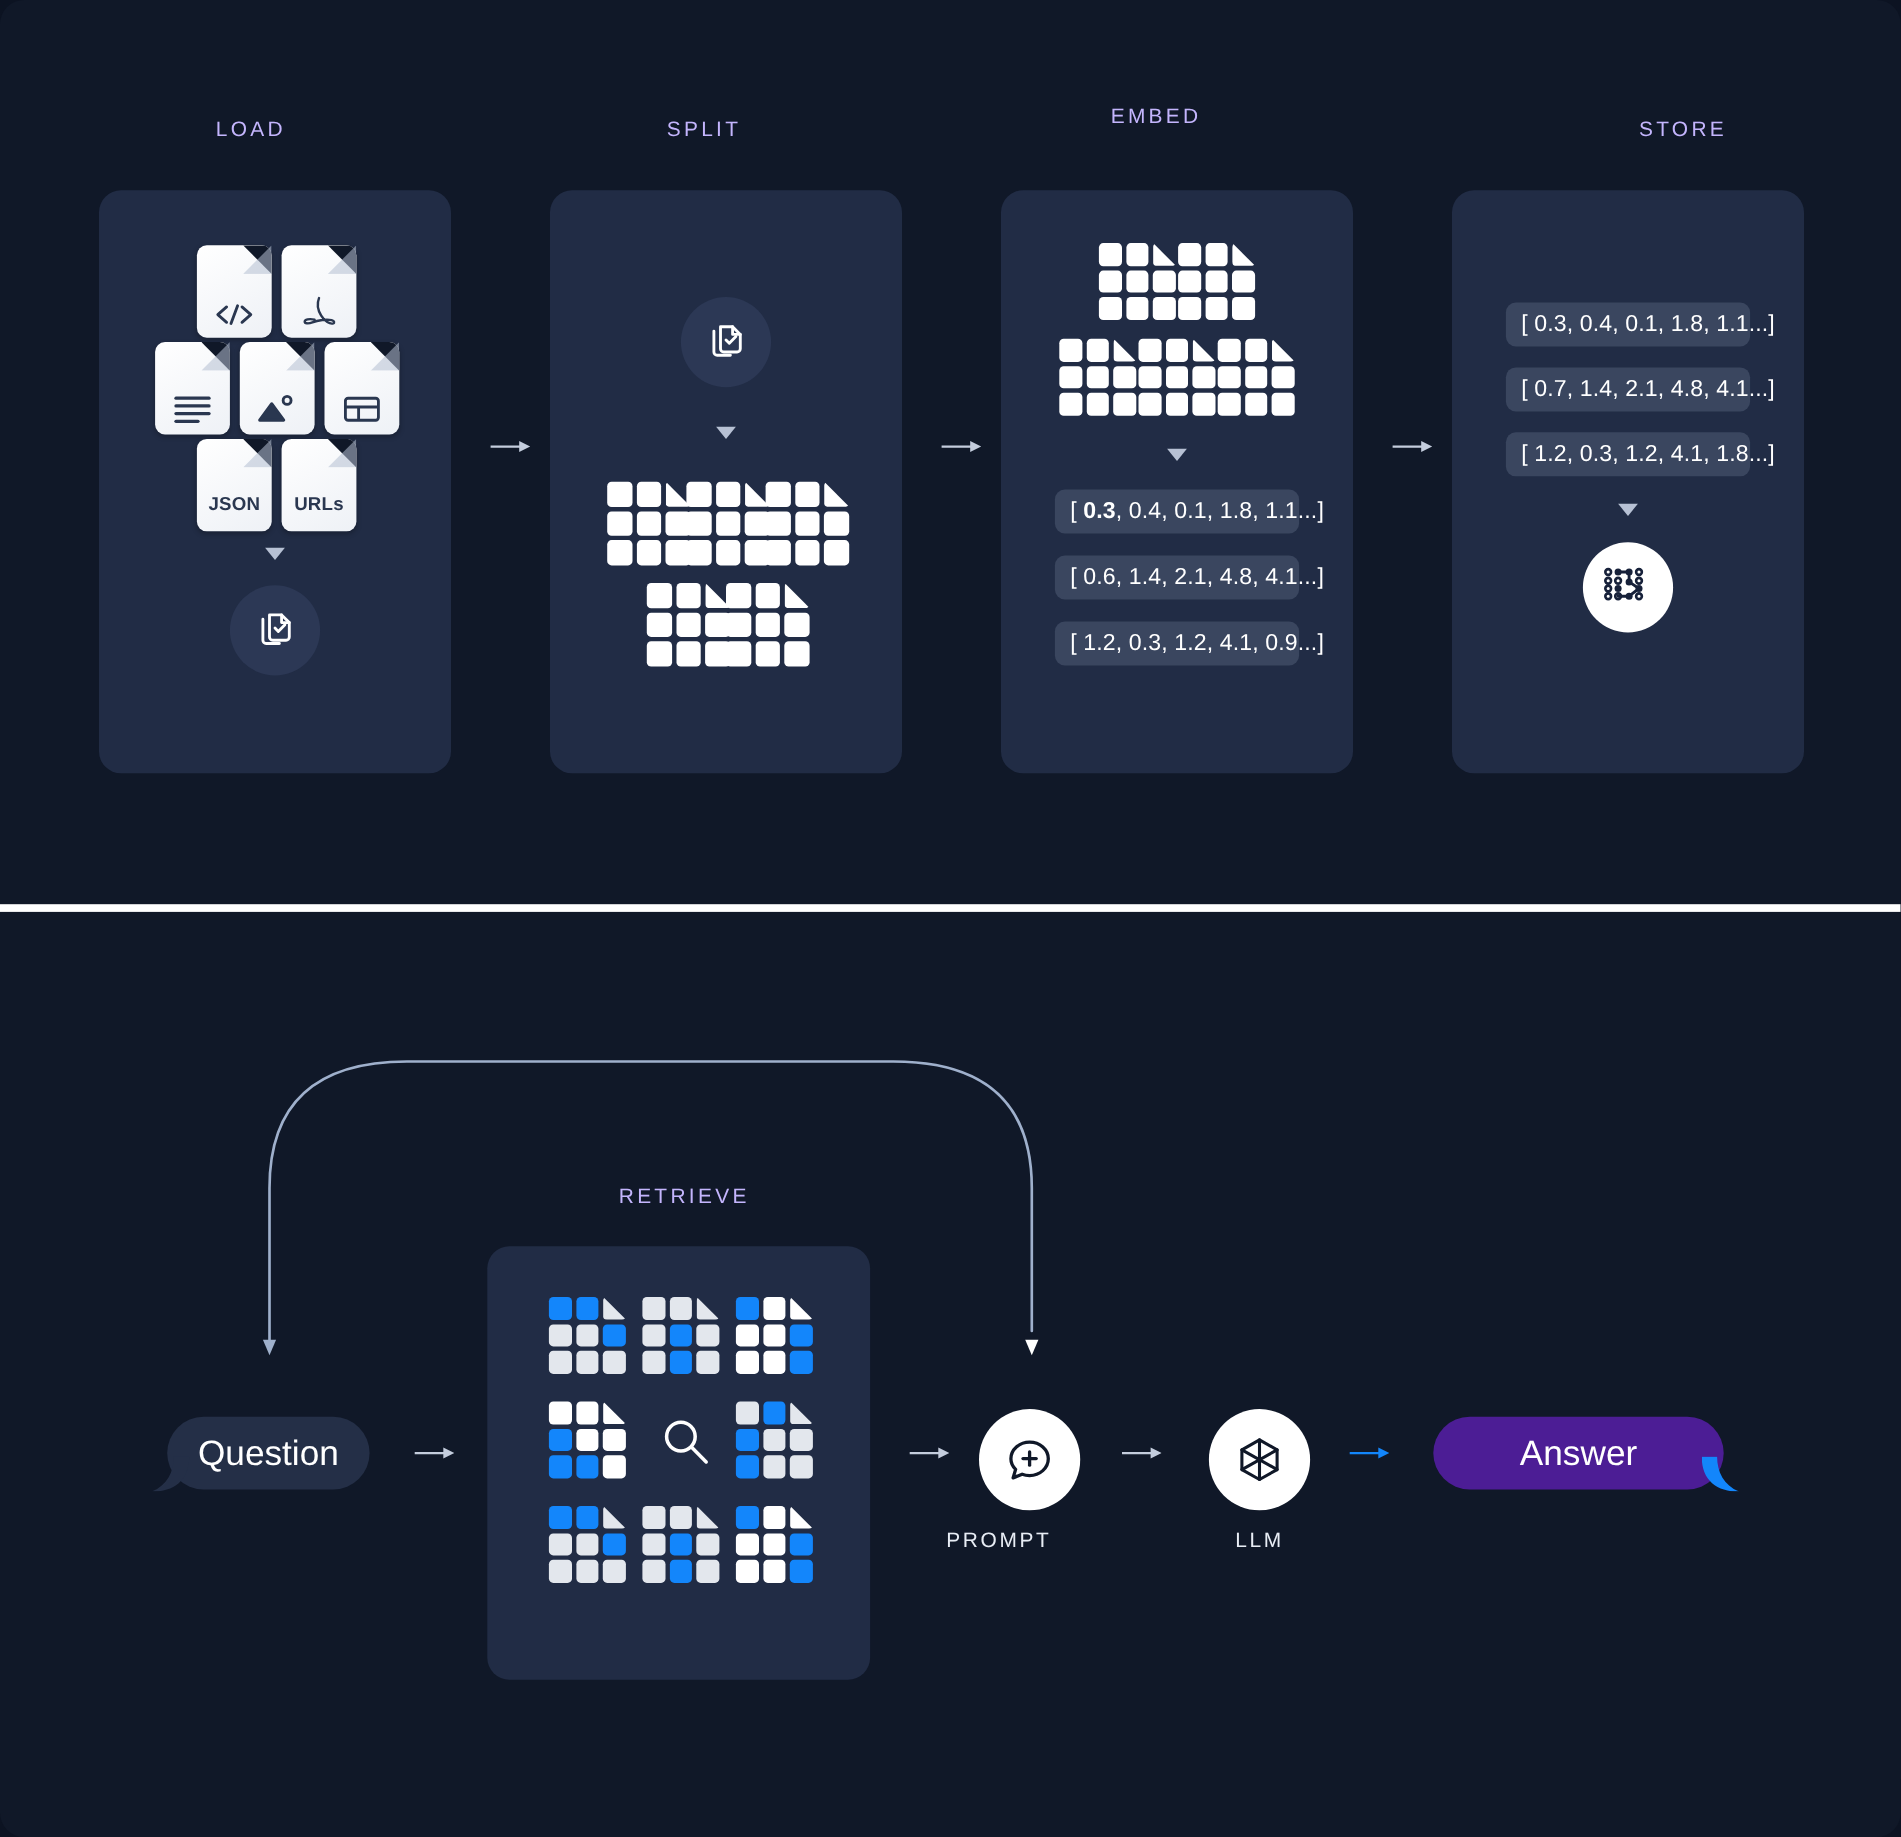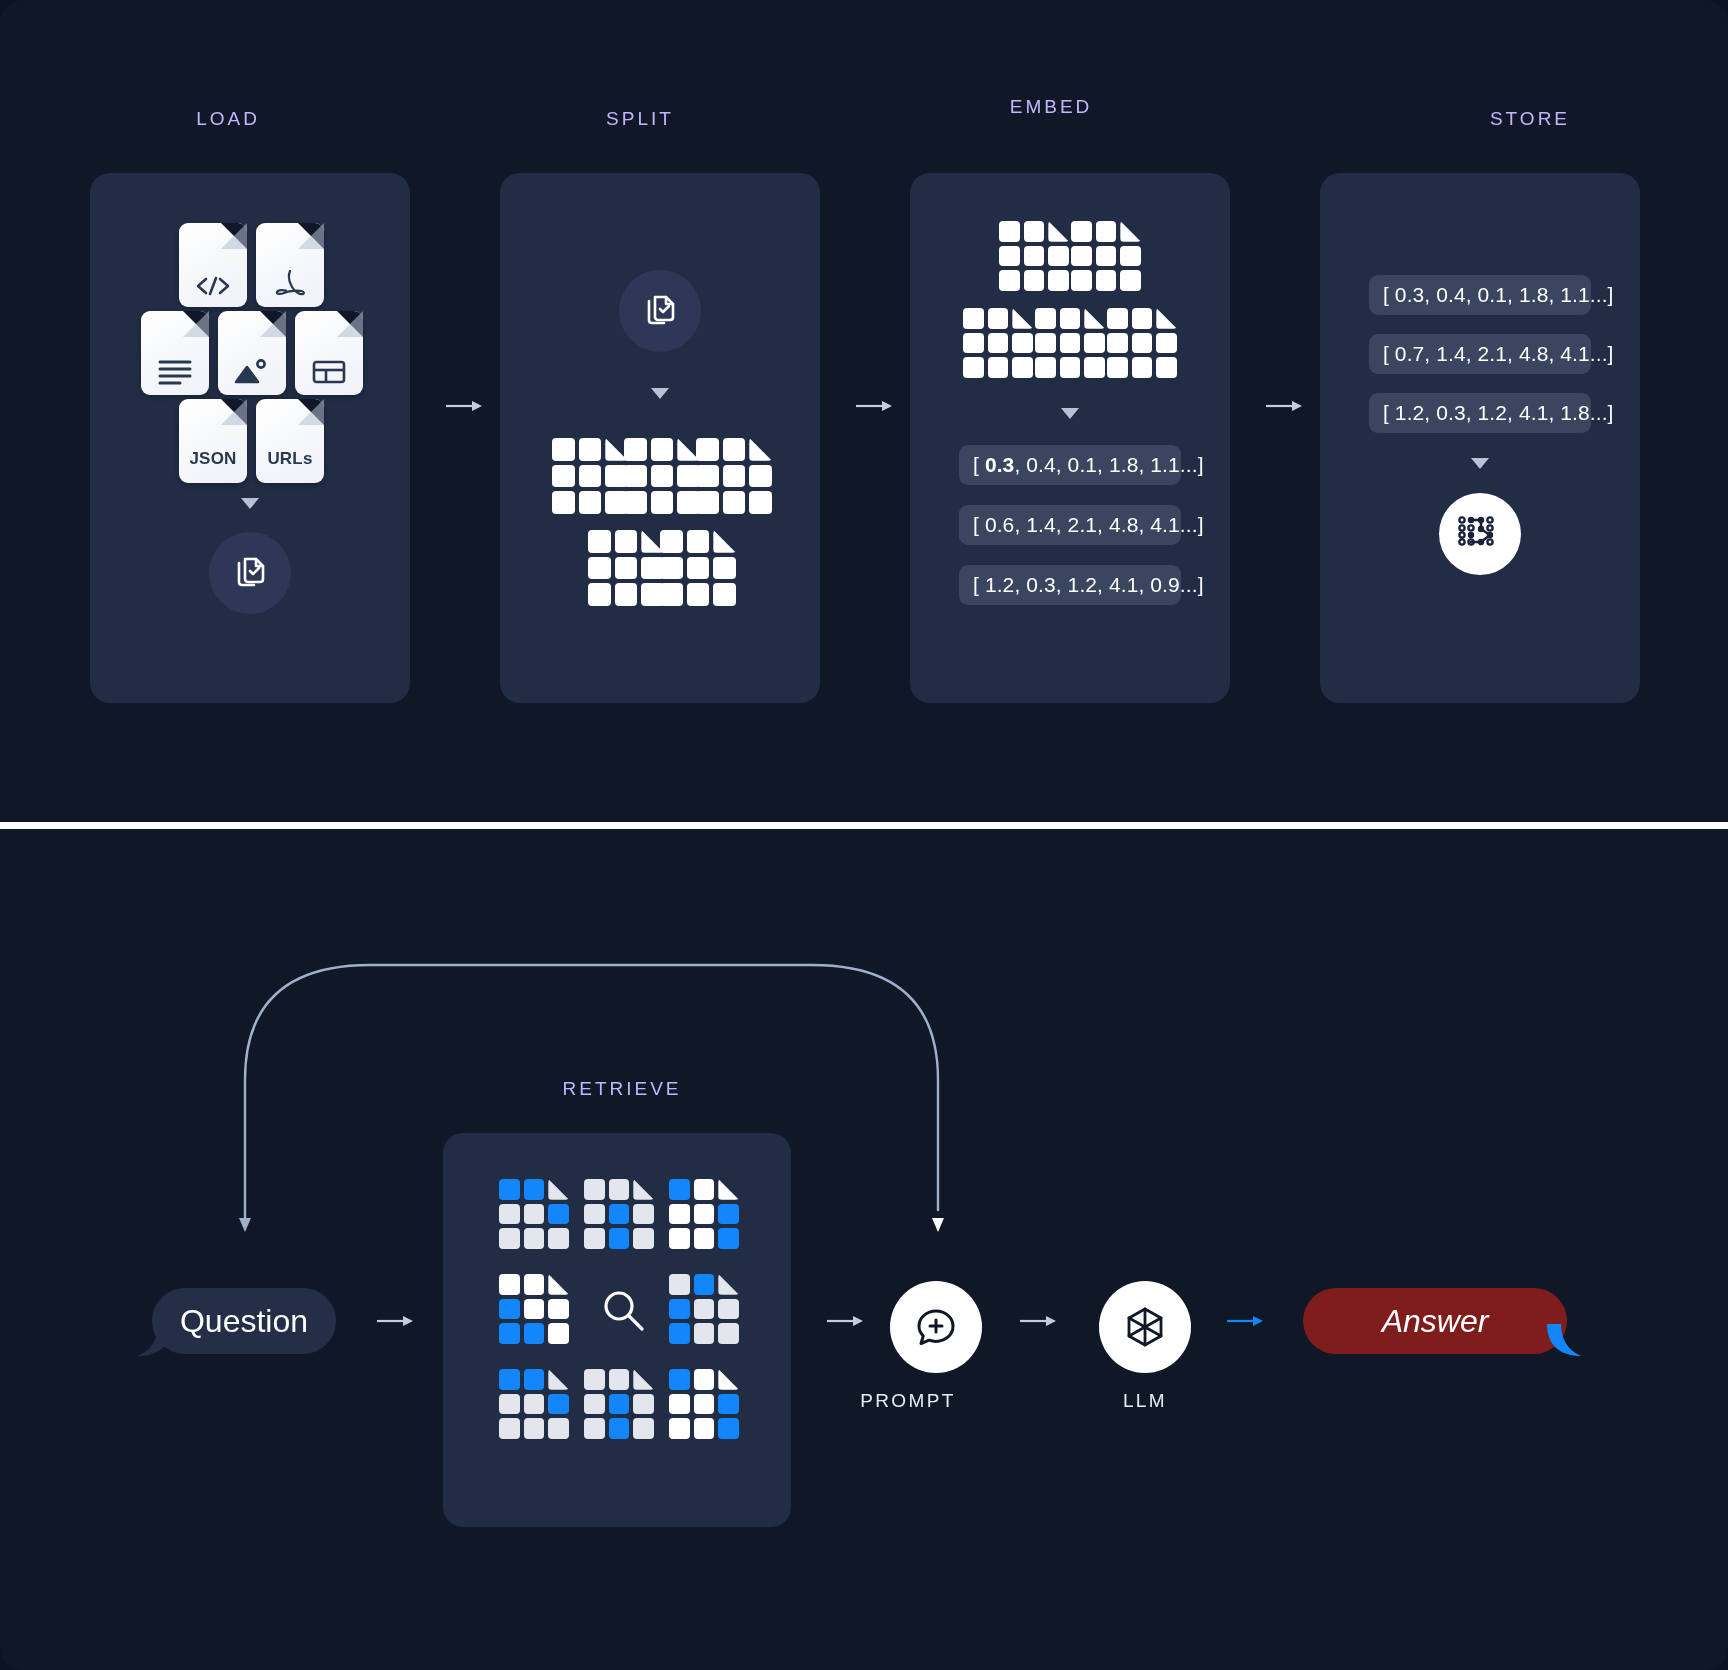--- a/index.html
+++ b/index.html
@@ -145,21 +145,21 @@
     color:#ffffff;
     white-space:nowrap;
   }
   .bubble.q{ background:#242f47; }
   .bubble.q .tail{
     position:absolute; left:-14px; bottom:-2px;
     width:34px; height:32px;
     background:#242f47;
     clip-path:path("M34 0 C34 22 20 32 0 32 C14 26 20 14 20 0 Z");
   }
-  .bubble.a{ background:#7f1d1d;font-style:italic; }
+  .bubble.a{ background:#4c1d95; }
   .bubble.a .tail{
     position:absolute; right:-14px; bottom:-2px;
     width:34px; height:32px;
     background:#1386fb;
     clip-path:path("M0 0 C0 22 14 32 34 32 C20 26 14 14 14 0 Z");
   }
 
   
   .node-label{
     position:absolute;

